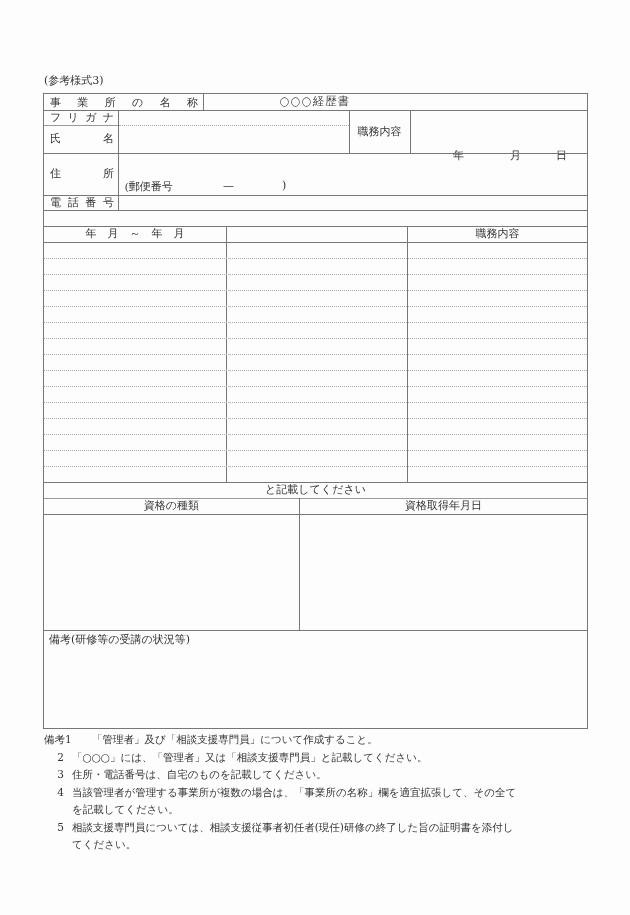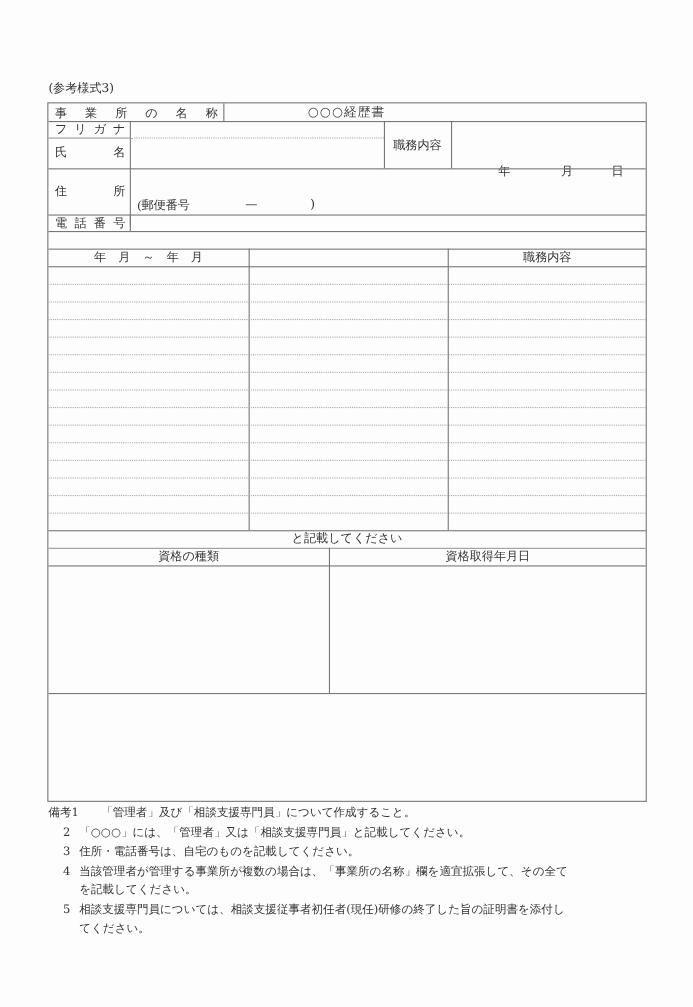--- a/index.html
+++ b/index.html
@@ -175,20 +175,21 @@
 
   <div class="cell center" style="left:0; top:404px; width:255px; height:16px; line-height:16px;">資格の種類</div>
   <div class="cell center" style="left:256px; top:404px; width:287px; height:16px; line-height:16px;">資格取得年月日</div>
   <div class="hline" style="left:0; top:420px; width:543px;"></div>
   <div class="vline" style="left:255px; top:404px; height:132px;"></div>
 
   <div class="cell" style="left:0; top:421px; width:255px; height:115px;"></div>
   <div class="cell" style="left:256px; top:421px; width:287px; height:115px;"></div>
   <div class="hline" style="left:0; top:536px; width:543px;"></div>
 
+  <div class="cell" style="left:5px; top:538px; width:530px; height:16px; line-height:16px;">備考(研修等の受講の状況等)</div>
   <div class="cell" style="left:0; top:556px; width:543px; height:78px;"></div>
 </div>
 
 <div class="notes">
   <div class="note-row note-first">
     <span class="note-num">備考1</span>
     <span style="padding-left:12px;">「管理者」及び「相談支援専門員」について作成すること。</span>
   </div>
   <div class="note-row">
     <span class="note-num">2</span>

